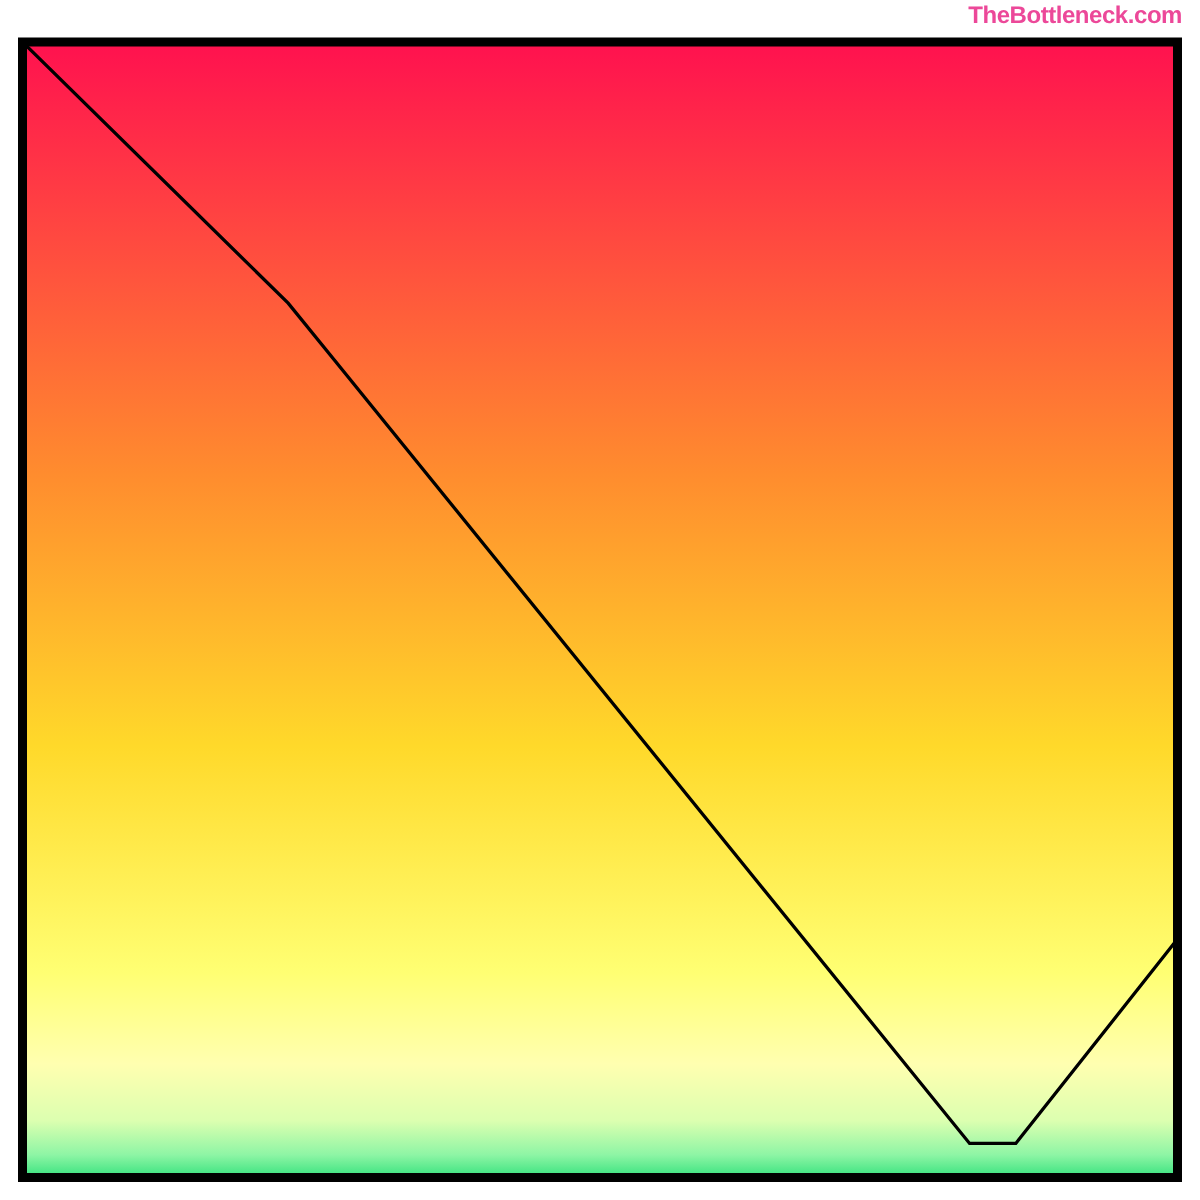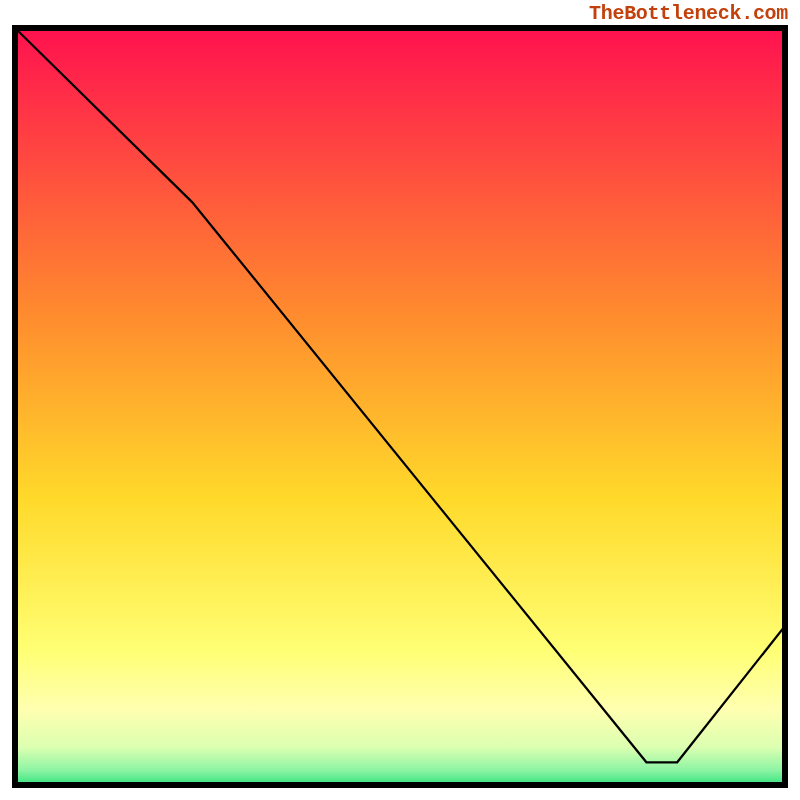--- a/index.html
+++ b/index.html
@@ -2,24 +2,24 @@
 <html><head>
 <meta charset="utf-8">
 <style>
   * { margin: 0; padding: 0; box-sizing: border-box; }
   html, body { width: 800px; height: 800px; background: #fff; }
   .wrap { position: relative; width: 800px; height: 800px; }
   .attribution {
     position: absolute;
     top: 2px;
     right: 12px;
-    font-family: Liberation Mono, monospace;
-    font-size: 20px;
+    font-family: Liberation Sans, sans-serif;
+    font-size: 16px;
     font-weight: bold;
-    color: #c2410c;
+    color: #ec4899;
     letter-spacing: -0.3px;
   }
   svg { display: block; }
 </style>
 </head>
 <body>
 
 <div class="wrap">
   <div class="attribution">TheBottleneck.com</div>
   <svg id="chart-svg" width="800" height="800" viewBox="0 0 800 800">

